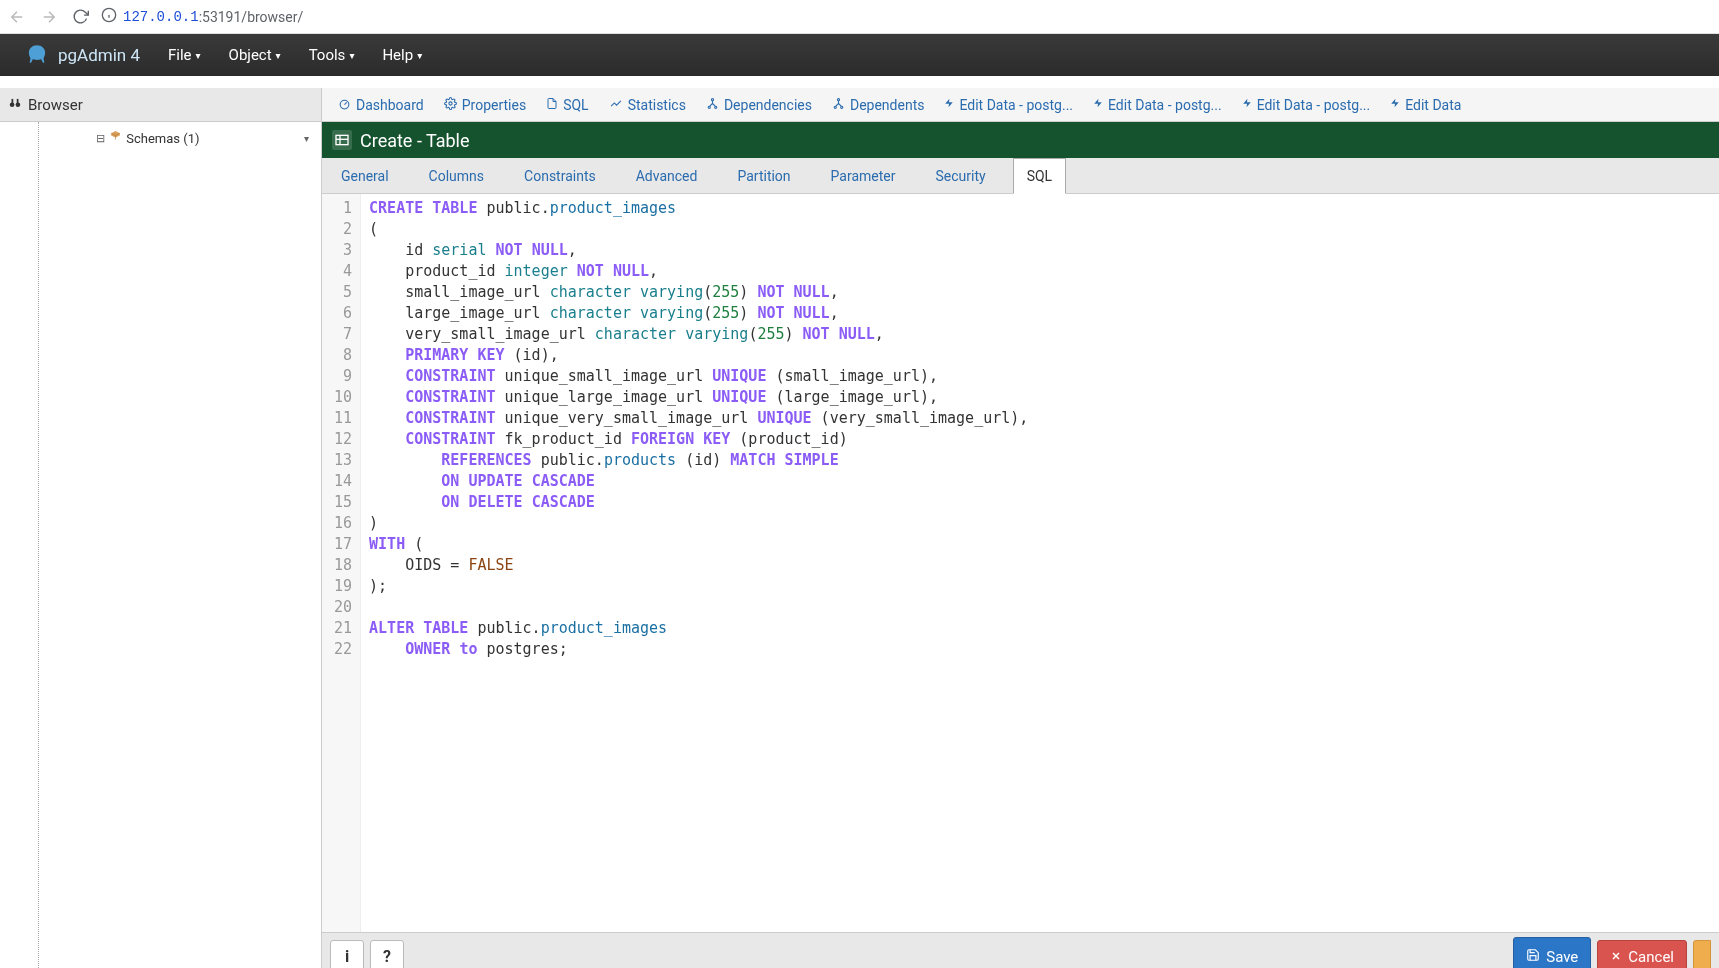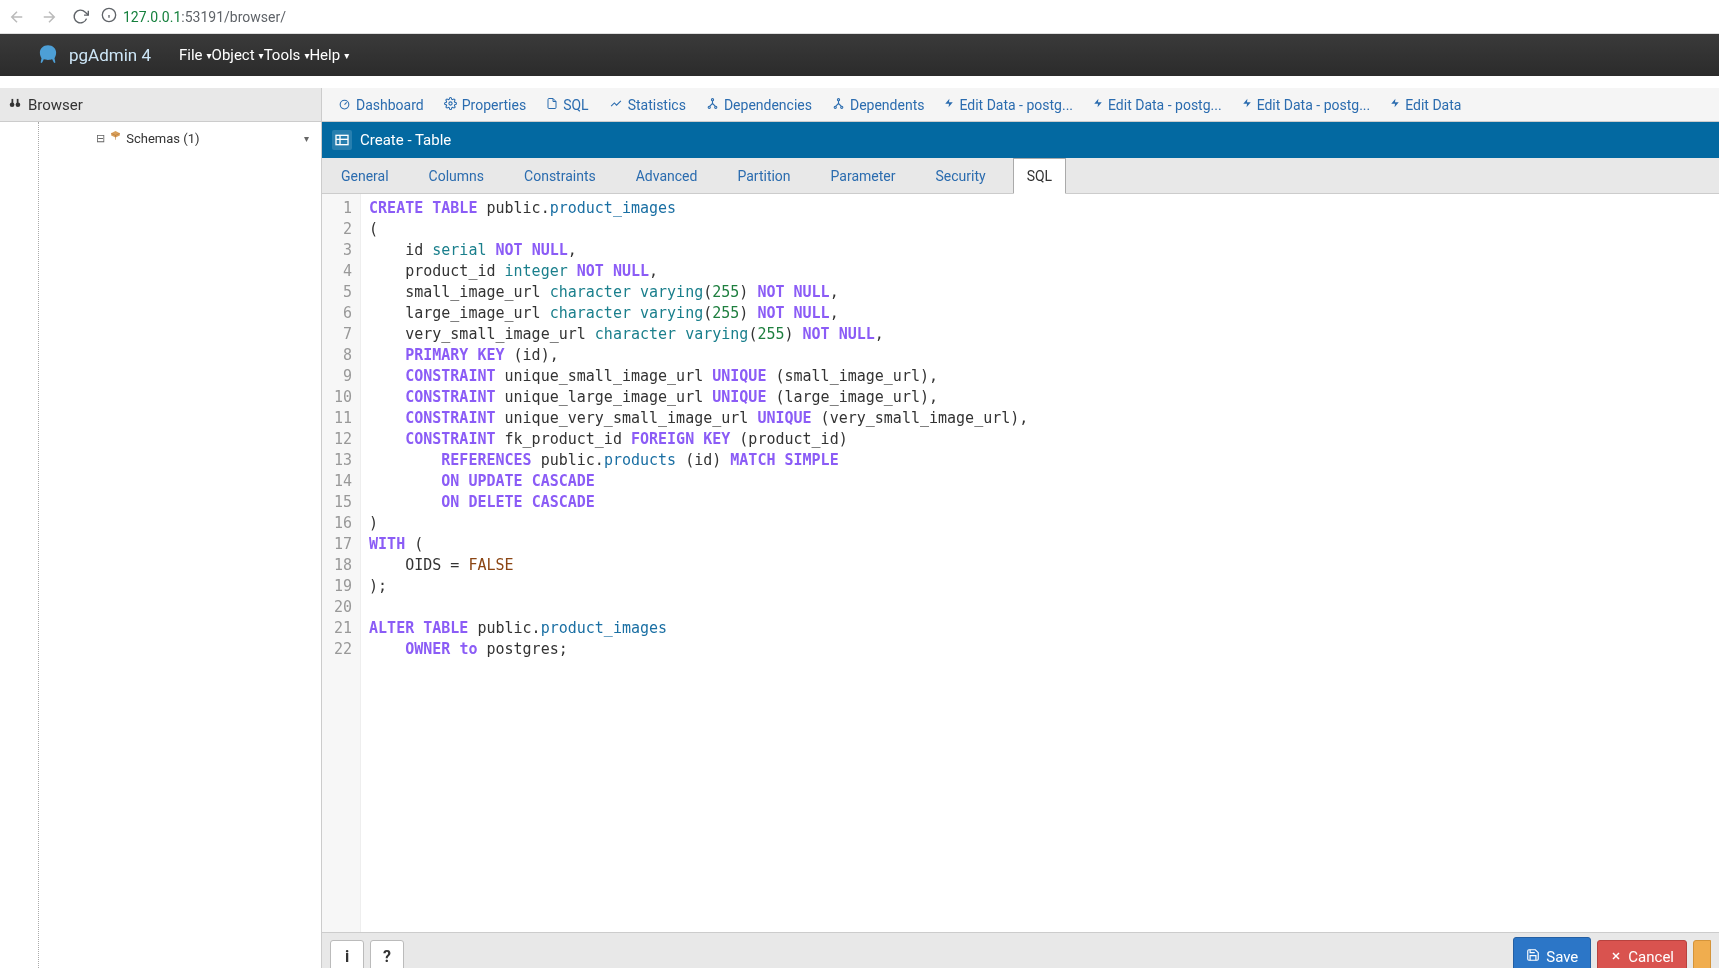--- a/index.html
+++ b/index.html
@@ -5,25 +5,25 @@
 * { box-sizing: border-box; margin: 0; padding: 0; }
 body { font-family: -apple-system, BlinkMacSystemFont, "Segoe UI", Roboto, sans-serif; font-size: 14px; color: #333; background: #fff; overflow: hidden; }
 
 
 .chrome-bar { height: 34px; background: #fff; display: flex; align-items: center; padding: 0 8px; border-bottom: 1px solid #e0e0e0; }
 .chrome-nav { display: flex; gap: 14px; align-items: center; margin-right: 12px; }
 .chrome-icon { color: #5f6368; cursor: pointer; display:flex; align-items:center; }
 .chrome-icon.disabled { color: #bbb; }
 .url-info-icon { color: #5f6368; margin-right: 6px; }
 .url-bar { color: #5f6368; font-size: 14px; display:flex; align-items:center; }
-.url-bar .host { color: #15803d; }
+.url-bar .host { color: #1d4ed8; font-family: Liberation Mono, monospace; }
 .url-bar .path { color: #5f6368; }
 
 
-.pg-menubar { height: 42px; background: linear-gradient(#3a3a3a, #2b2b2b); display: flex; align-items: center; padding: 0 35px; gap:28px; }
+.pg-menubar { height: 42px; background: linear-gradient(#3a3a3a, #2b2b2b); display: flex; align-items: center; padding: 0 24px; gap:28px; }
 .pg-logo { display:flex; align-items:center; gap:8px; }
 .pg-logo-icon { width:26px; height:26px; }
 .pg-logo-text { color:#cde6f7; font-size:17px; font-weight:400; }
 .pg-menu-item { color:#fff; font-size:15px; cursor:pointer; display:flex; align-items:center; gap:4px; }
 .pg-menu-caret { font-size:10px; }
 
 
 .layout { display:flex; height: calc(100vh - 76px); margin-top: 12px; }
 .sidebar { width: 322px; border-right:1px solid #ccc; display:flex; flex-direction:column; background:#f5f5f5;}
 .sidebar-header { height:34px; background:#e8e8e8; border-bottom:1px solid #ccc; display:flex; align-items:center; padding:0 8px; font-size:15px; color:#333; gap:6px;}
@@ -35,21 +35,21 @@
 
 
 .main { flex:1; display:flex; flex-direction:column; overflow:hidden; }
 .tabstrip { height:34px; border-bottom:1px solid #ccc; display:flex; align-items:stretch; overflow:hidden; padding-left:6px; background:#f5f5f5;}
 .tab { display:flex; align-items:center; gap:5px; padding:16px 10px; color:#2b6caf; font-size:14px; cursor:pointer; white-space:nowrap;}
 .tab-icon { color:#2b6caf; font-size:13px; }
 
 
 .dialog-area { flex:1; position:relative; background:#eee; }
 .dialog { position:absolute; left:0; top:0; right:0; bottom:0; background:#fff; display:flex; flex-direction:column; }
-.dialog-title { height:36px; background:#0369a1; color:#fff; display:flex; align-items:center; padding:0 10px; font-size:15px; gap:8px; }
+.dialog-title { height:36px; background:#14532d; color:#fff; display:flex; align-items:center; padding:0 10px; font-size:18px; gap:8px; }
 .dialog-title-icon { background: rgba(255,255,255,0.15); border-radius:2px; padding:2px; display:flex;}
 .dialog-tabs { height:36px; background:#e8e8e8; border-bottom:1px solid #ccc; display:flex; align-items:stretch; padding:0 6px; gap:14px;}
 .dialog-tab { padding:0 13px; display:flex; align-items:center; color:#2b6caf; font-size:14px; cursor:pointer; }
 .dialog-tab.active { background:#fff; border:1px solid #aaa; border-bottom:1px solid #fff; margin-bottom:-1px; color:#333; }
 
 
 .editor { flex:1; display:flex; font-family: "Consolas","Menlo","DejaVu Sans Mono",monospace; font-size:15px; line-height:21px; overflow:auto; background:#fff;}
 .gutter { background:#f7f7f7; color:#999; text-align:right; padding:4px 8px 4px 12px; user-select:none; border-right:1px solid #eee;}
 .gutter div { height:21px; }
 .code { padding:4px 8px; white-space:pre; }
@@ -103,21 +103,21 @@
   </div>
 </div>
 
 <div class="pg-menubar">
   <div class="pg-logo">
     <svg class="pg-logo-icon" viewBox="0 0 32 32">
         <path fill="#4d9fd6" d="M16 4c-6 0-10 4-10 9 0 3 1 5 2 7l-1 5c0 1 1 1 2 0l2-4c1 1 3 1 5 1s4 0 5-1l2 4c1 1 2 1 2 0l-1-5c1-2 2-4 2-7 0-5-4-9-10-9z"></path>
       </svg>
     <span class="pg-logo-text">pgAdmin 4</span>
   </div>
-  <div id="menubar-items" style="display:flex; ">
+  <div id="menubar-items" style="display:flex; gap:28px;">
       <div class="pg-menu-item">
         <span>File</span>
         <span class="pg-menu-caret">▾</span>
       </div>
       <div class="pg-menu-item">
         <span>Object</span>
         <span class="pg-menu-caret">▾</span>
       </div>
       <div class="pg-menu-item">
         <span>Tools</span>

